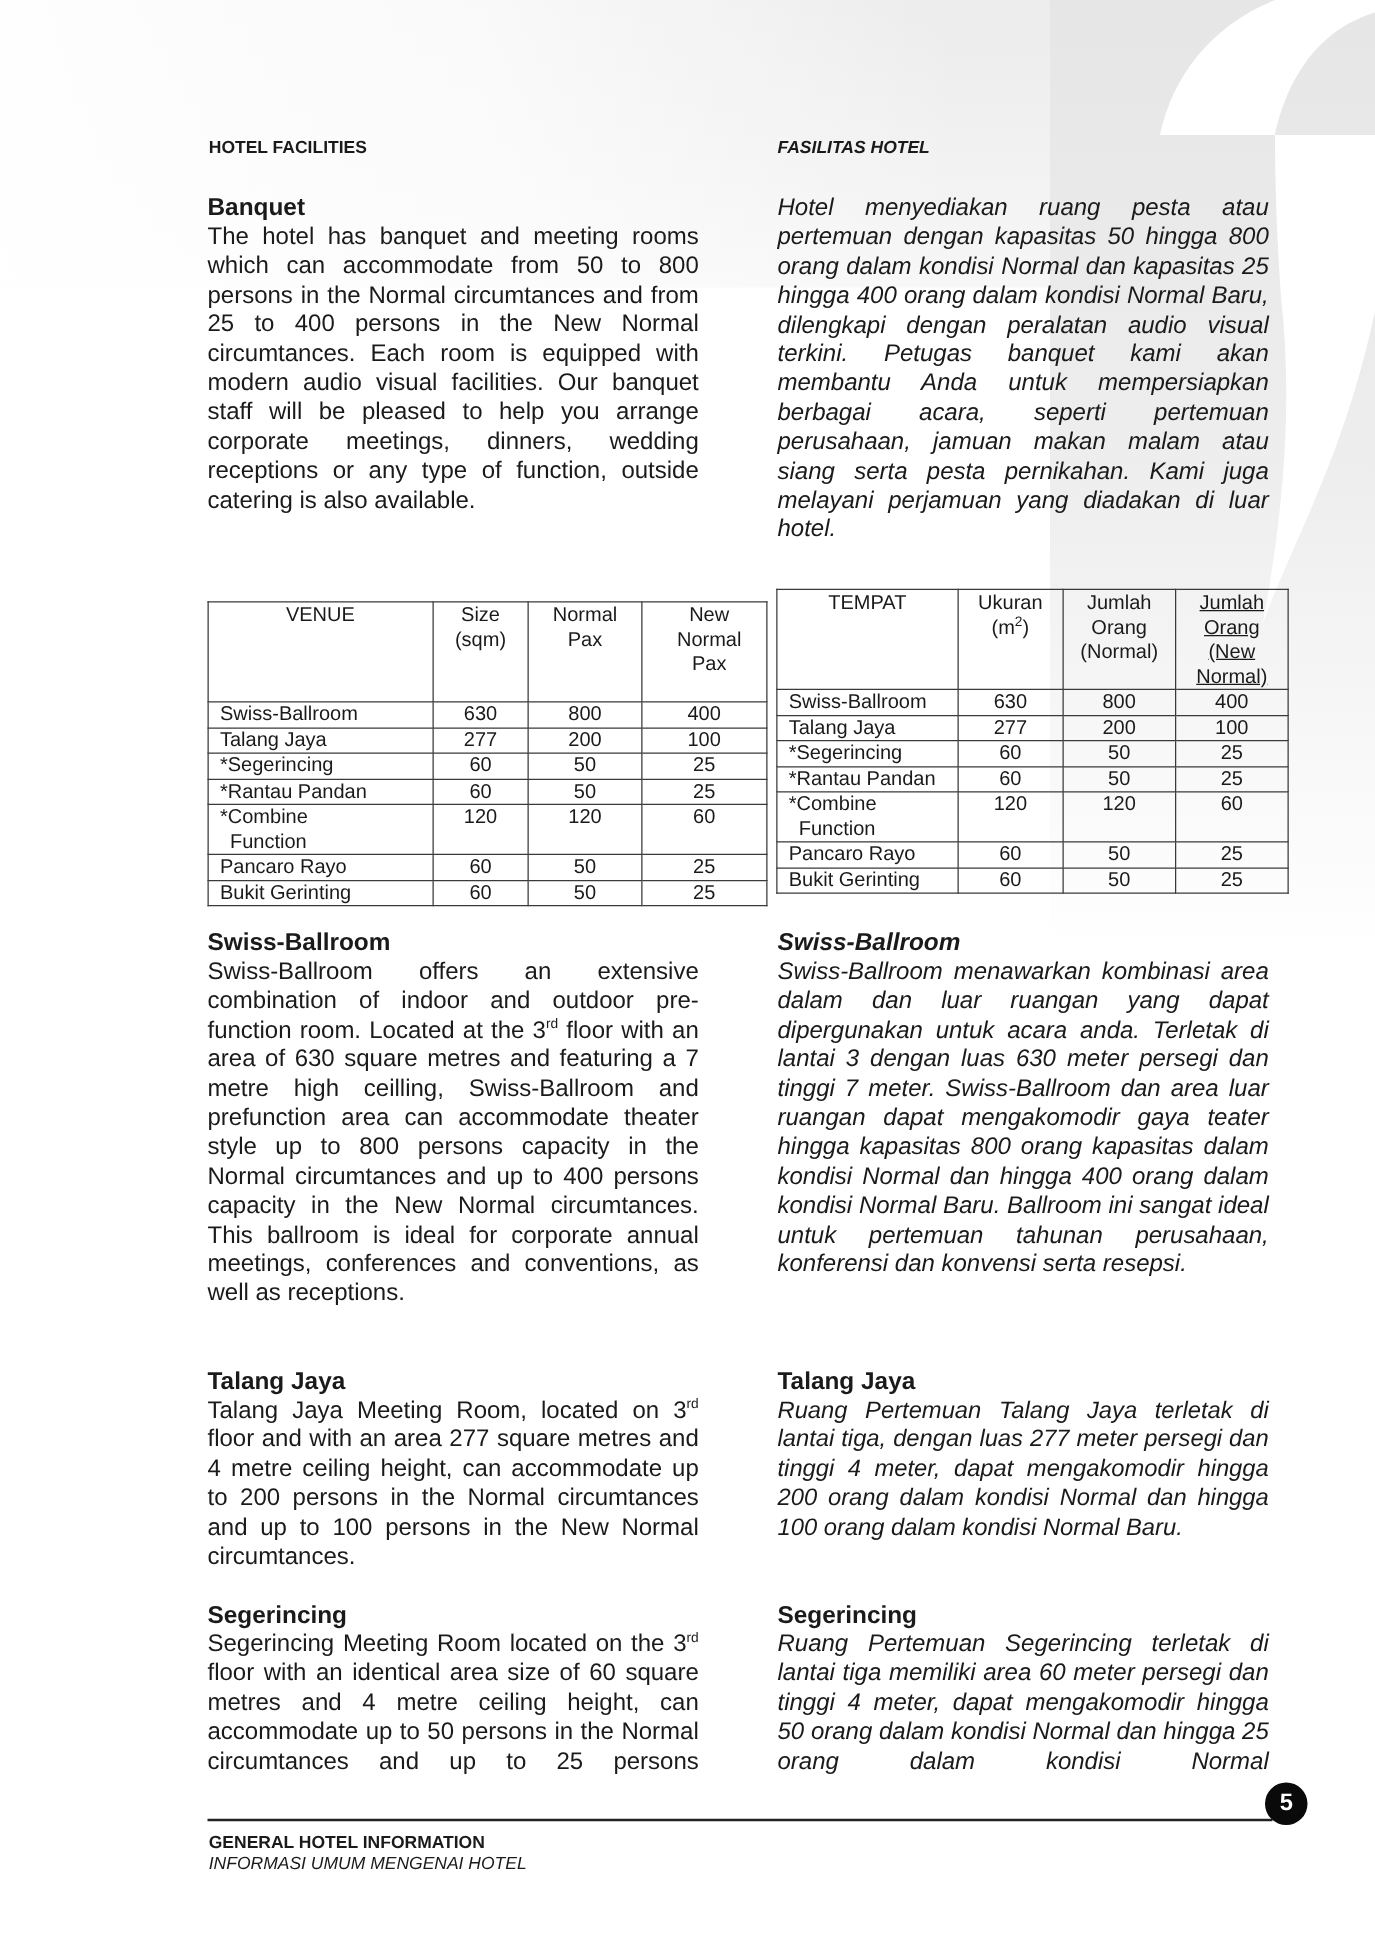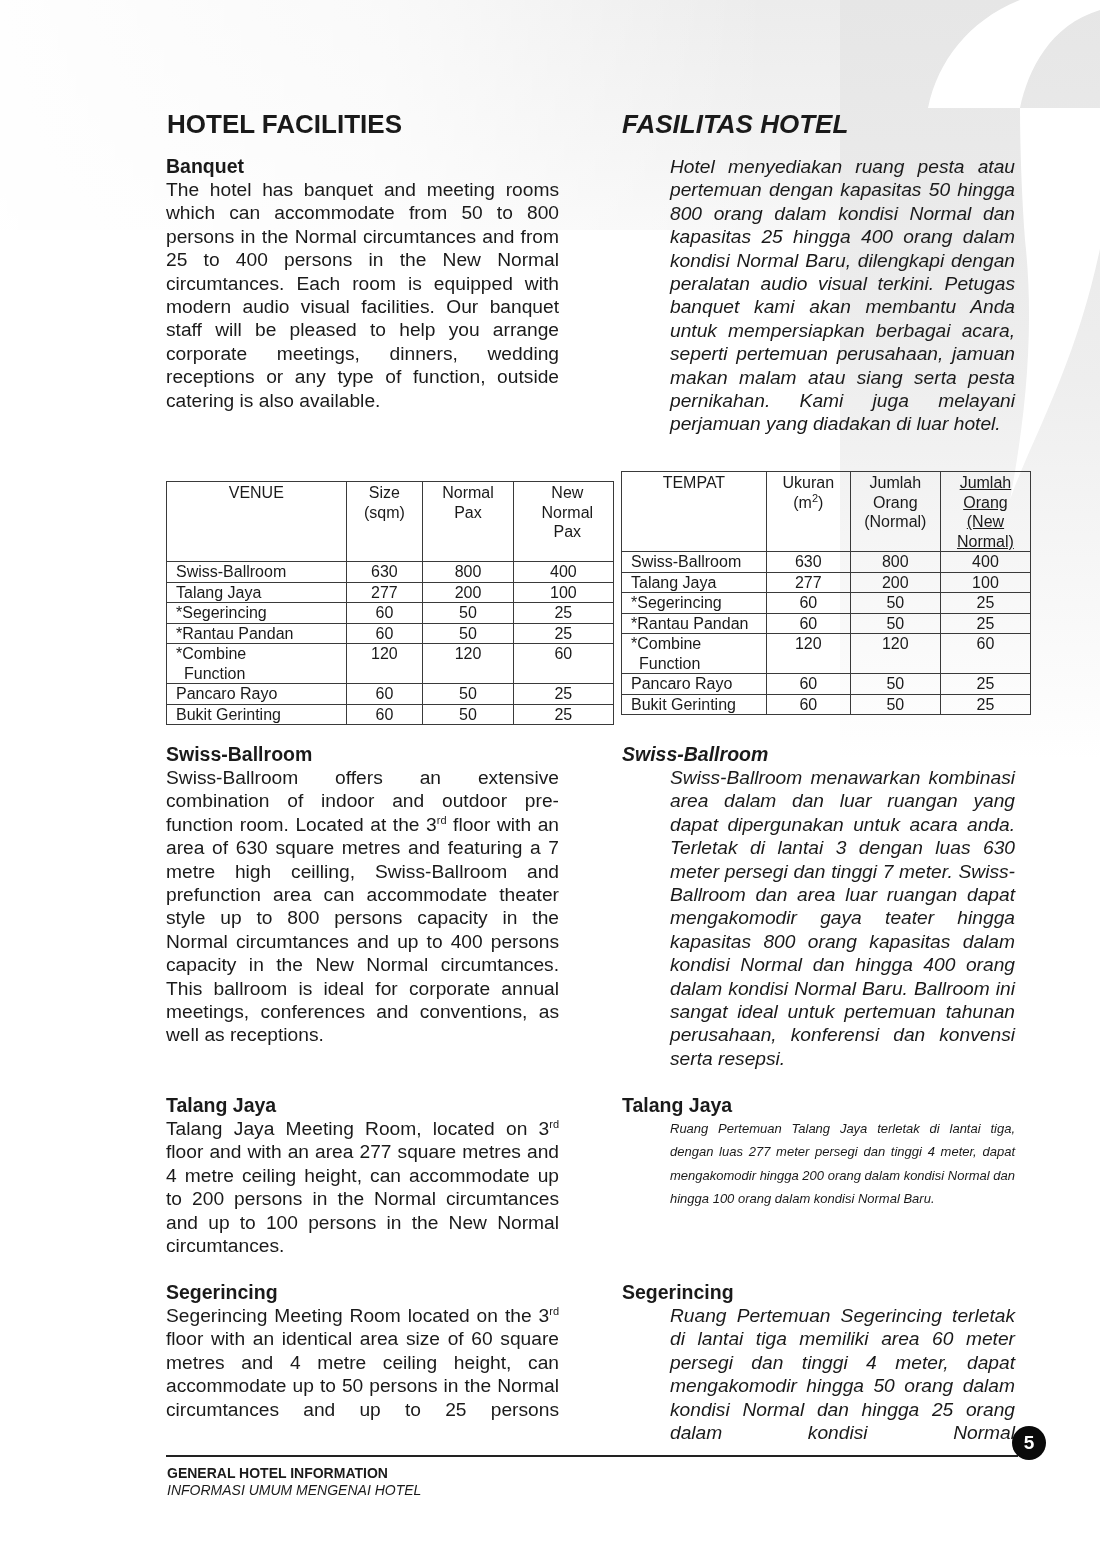--- a/index.html
+++ b/index.html
@@ -15,27 +15,27 @@
   }
   .bg-fade {
     position: absolute; left: 0; top: 0; width: 1100px; height: 230px;
     background: linear-gradient(90deg, rgba(255,255,255,0.95) 0%, rgba(255,255,255,0.7) 35%, rgba(255,255,255,0) 70%);
   }
   .bg-right {
     position: absolute; right: 0; top: 0; width: 260px; height: 760px;
     background: linear-gradient(180deg, #e6e6e6 0%, #eeeeee 50%, rgba(250,250,250,0) 100%);
   }
   .deco-shape { position: absolute; left: 860px; top: 0; width: 240px; height: 760px; }
-  .main-title { position: absolute; font-size: 26px; font-weight: bold; margin: 0; }
+  .main-title { position: absolute; font-size: 14px; font-weight: bold; margin: 0; }
   .sec-title { font-weight: bold; font-size: 19.5px; margin: 0; }
   .para { text-align: justify; margin: 0; }
   .block { position: absolute; width: 393px; }
   .right-block .sec-title { font-style: italic; }
   .right-block.plain .sec-title { font-style: normal; }
-  .right-block .para { font-style: italic; margin-left: 48px; }
+  .right-block .para { font-style: italic; }
   sup { font-size: 11px; line-height: 0; vertical-align: super; }
 
   table.venues {
     position: absolute; border-collapse: collapse;
     font-size: 16px; line-height: 19.5px;
   }
   table.venues td, table.venues th {
     border: 1.3px solid #3a3a3a; padding: 0 8px; vertical-align: top;
     font-weight: normal;
   }
@@ -199,21 +199,21 @@
   <p class="para" style="font-size:19.2px; line-height:23.4px;">Swiss-Ballroom menawarkan kombinasi area dalam dan luar ruangan yang dapat dipergunakan untuk acara anda. Terletak di lantai 3 dengan luas 630 meter persegi dan tinggi 7 meter. Swiss-Ballroom dan area luar ruangan dapat mengakomodir gaya teater hingga kapasitas 800 orang kapasitas dalam kondisi Normal dan hingga 400 orang dalam kondisi Normal Baru. Ballroom ini sangat ideal untuk pertemuan tahunan perusahaan, konferensi dan konvensi serta resepsi.</p>
 </div>
 
 <div class="block" style="left:166px; top:1094px;">
   <h2 class="sec-title">Talang Jaya</h2>
   <p class="para" style="font-size:19.2px; line-height:23.4px;"><span>Talang Jaya Meeting Room, located on 3</span><sup>rd</sup><span> floor and with an area 277 square metres and 4 metre ceiling height, can accommodate up to 200 persons in the Normal circumtances and up to 100 persons in the New Normal circumtances.</span></p>
 </div>
 
 <div class="block right-block plain" style="left:622px; top:1094px;">
   <h2 class="sec-title">Talang Jaya</h2>
-  <p class="para" style="font-size:13px; line-height:23.4px;">Ruang Pertemuan Talang Jaya terletak di lantai tiga, dengan luas 277 meter persegi dan tinggi 4 meter, dapat mengakomodir hingga 200 orang dalam kondisi Normal dan hingga 100 orang dalam kondisi Normal Baru.</p>
+  <p class="para" style="font-size:19px; line-height:23.4px;">Ruang Pertemuan Talang Jaya terletak di lantai tiga, dengan luas 277 meter persegi dan tinggi 4 meter, dapat mengakomodir hingga 200 orang dalam kondisi Normal dan hingga 100 orang dalam kondisi Normal Baru.</p>
 </div>
 
 <div class="block" style="left:166px; top:1281px;">
   <h2 class="sec-title">Segerincing</h2>
   <p class="para" style="font-size:19.2px; line-height:23.4px; text-align-last: justify;"><span>Segerincing Meeting Room located on the 3</span><sup>rd</sup><span> floor with an identical area size of 60 square metres and 4 metre ceiling height, can accommodate up to 50 persons in the Normal circumtances and up to 25 persons</span></p>
 </div>
 
 <div class="block right-block plain" style="left:622px; top:1281px;">
   <h2 class="sec-title">Segerincing</h2>
   <p class="para" style="font-size:19.2px; line-height:23.4px; text-align-last: justify;">Ruang Pertemuan Segerincing terletak di lantai tiga memiliki area 60 meter persegi dan tinggi 4 meter, dapat mengakomodir hingga 50 orang dalam kondisi Normal dan hingga 25 orang dalam kondisi Normal</p>

